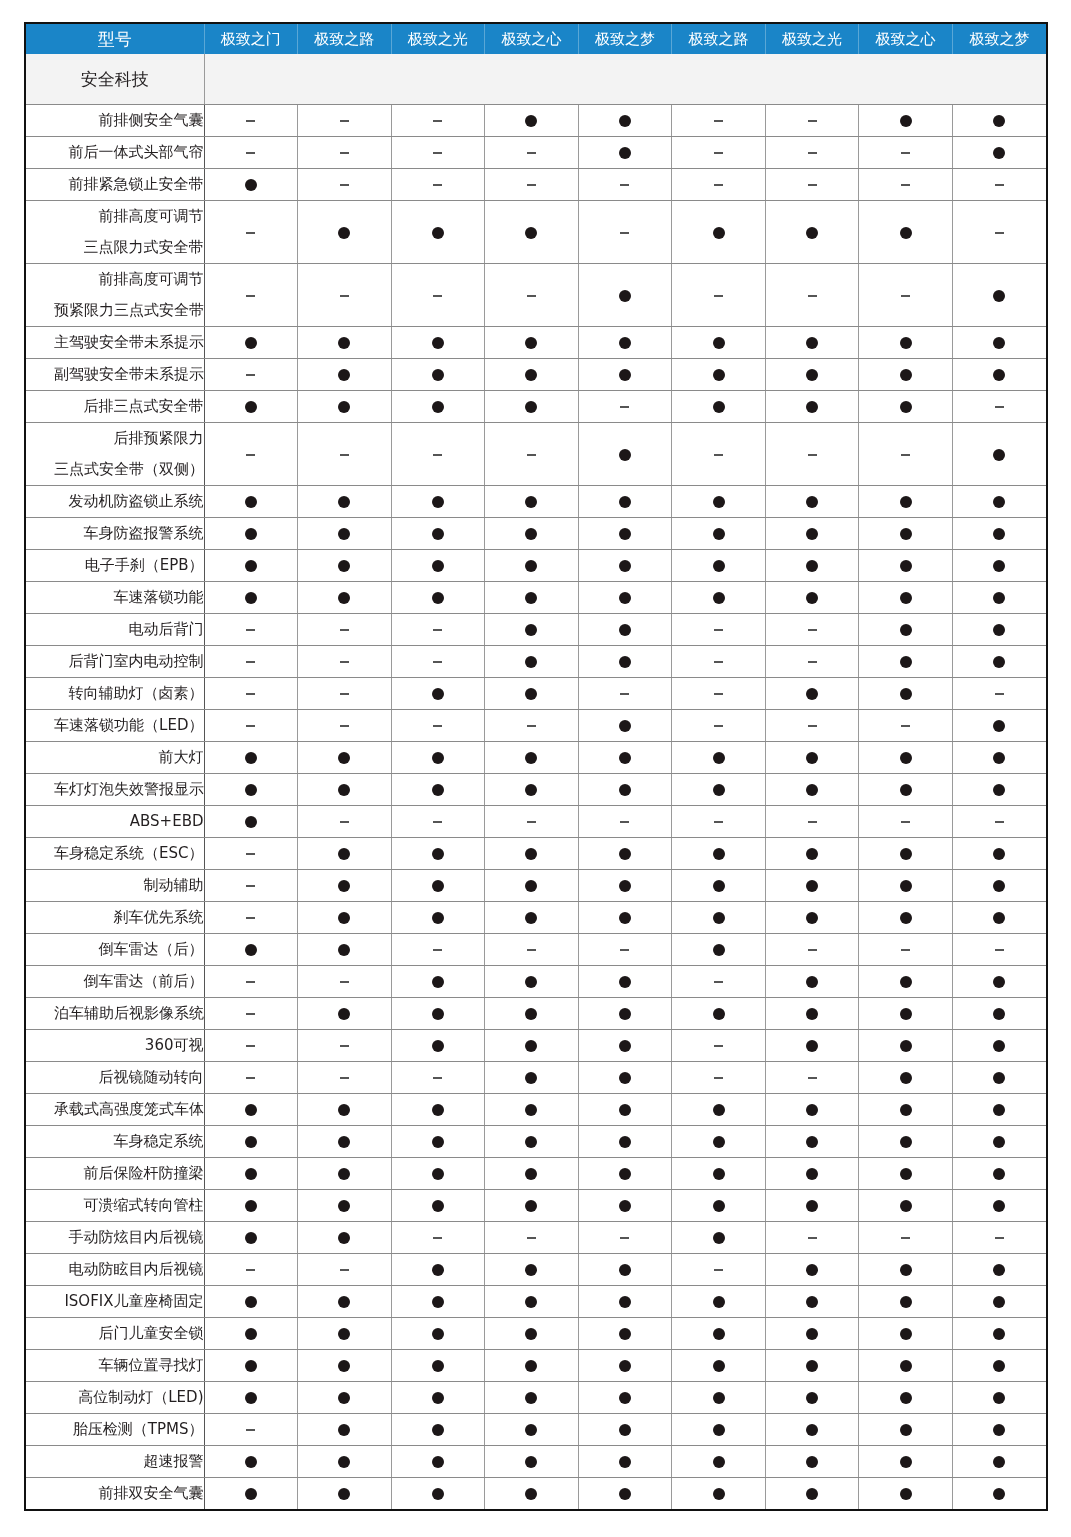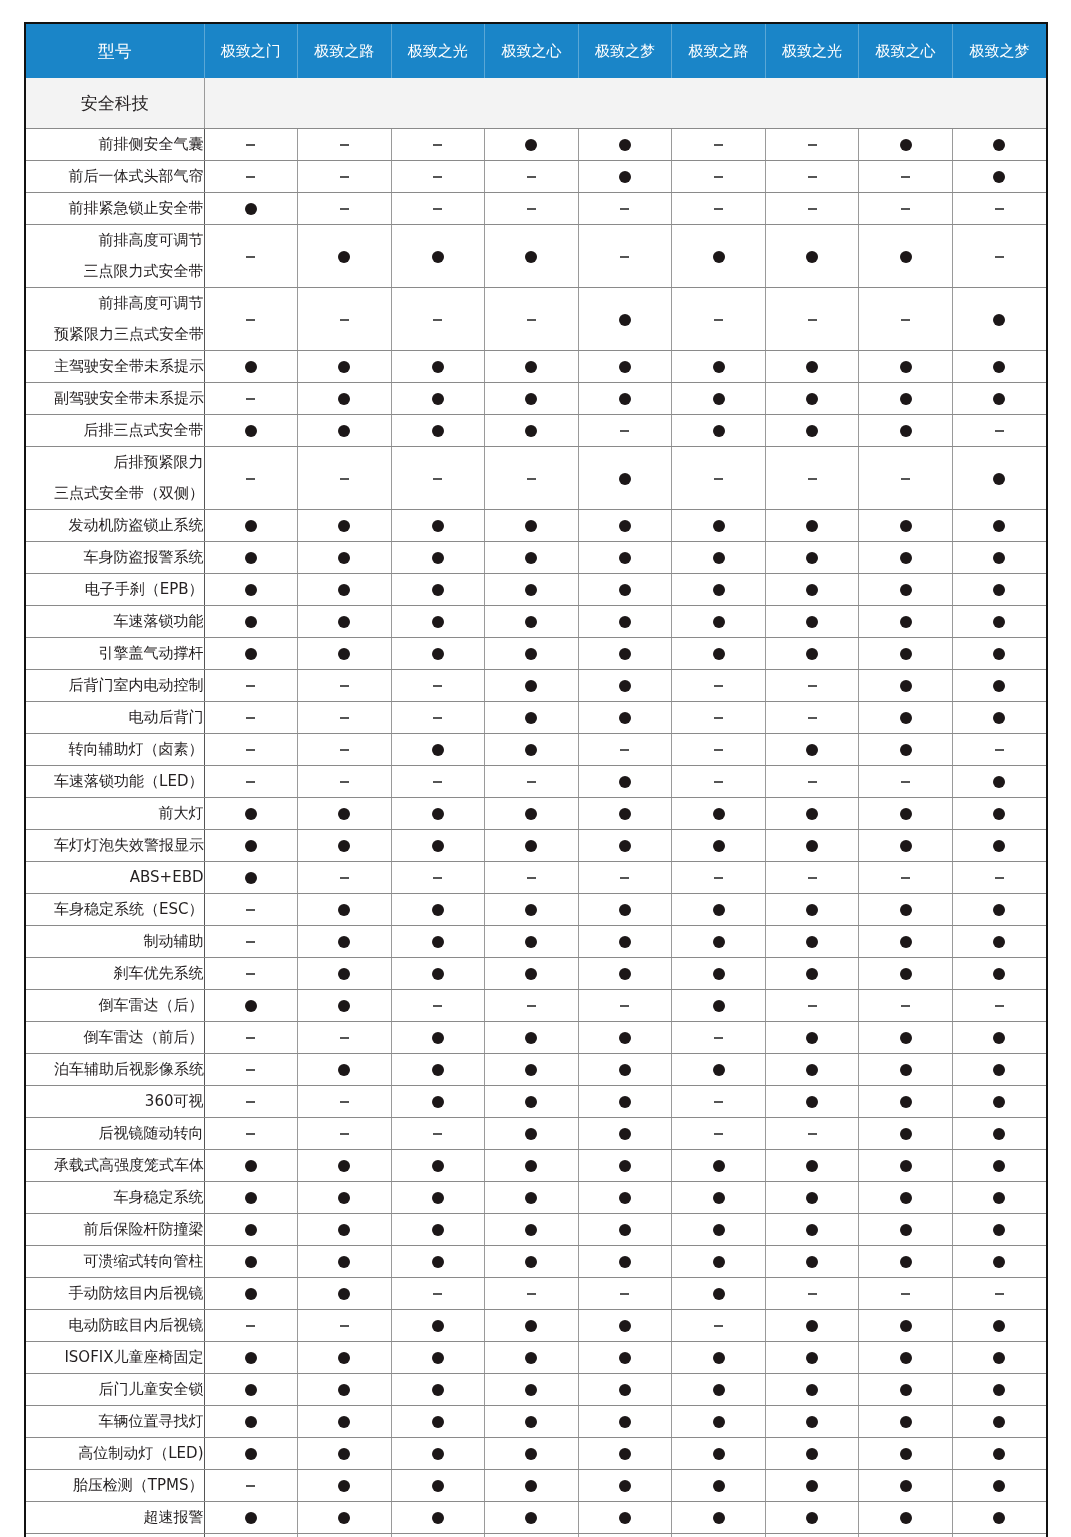--- a/index.html
+++ b/index.html
@@ -1,20 +1,20 @@
 <!DOCTYPE html>
 <html><head>
 <meta charset="utf-8">
 <style>
   html, body { margin: 0; padding: 0; background: #ffffff; }
   body { width: 1071px; height: 1537px; position: relative; font-family: "DejaVu Sans", "Liberation Sans", sans-serif; color: #231f20; }
   .sheet { position: absolute; left: 24px; top: 22px; width: 1024px; border: 2px solid #111; border-top: 2px solid #111; box-sizing: border-box; }
   table { border-collapse: collapse; width: 100%; table-layout: fixed; }
   col.c0 { width: 178px; }
-  th { background: #1a85c8; color: #fff; font-weight: normal; font-size: 15px; height: 30px; padding: 12px; border-right: 1px solid #5aa7d6; text-align: center; }
+  th { background: #1a85c8; color: #fff; font-weight: normal; font-size: 15px; height: 30px; padding: 0; border-right: 1px solid #5aa7d6; text-align: center; }
   th.head-first { font-size: 17px; }
   th:last-child { border-right: none; }
   tr.section td { background: #f3f3f3; height: 34px; font-size: 17px; border-bottom: 1px solid #8a8a8a; }
   tr.section td.sec-label { text-align: center; padding: 8px; }
   td { border-bottom: 1px solid #8a8a8a; border-right: 1px solid #9a9a9a; text-align: center; padding: 0; font-size: 15px; height: 30px; }
   td:last-child { border-right: none; }
   td.feat { text-align: right; padding-left: 28px; font-size: 15px; line-height: 31px; white-space: nowrap; border-right: 1px solid #555; }
   tr.tall td { height: 61px; }
   tr:last-child td { border-bottom: none; }
   .dot { display: inline-block; width: 12px; height: 12px; border-radius: 50%; background: #1c1718; vertical-align: middle; }
@@ -215,45 +215,33 @@
           <td><span class="dot" title="●"></span></td>
           <td><span class="dot" title="●"></span></td>
           <td><span class="dot" title="●"></span></td>
           <td><span class="dot" title="●"></span></td>
           <td><span class="dot" title="●"></span></td>
           <td><span class="dot" title="●"></span></td>
           <td><span class="dot" title="●"></span></td>
           <td><span class="dot" title="●"></span></td>
         </tr>
         <tr>
-          <td class="feat">引擎盖气动撑杆</td>
-          <td><span class="dot" title="●"></span></td>
-          <td><span class="dot" title="●"></span></td>
-          <td><span class="dot" title="●"></span></td>
-          <td><span class="dot" title="●"></span></td>
-          <td><span class="dot" title="●"></span></td>
-          <td><span class="dot" title="●"></span></td>
-          <td><span class="dot" title="●"></span></td>
+          <td class="feat">电动后背门</td>
+          <td><span class="dash" title="–"></span></td>
+          <td><span class="dash" title="–"></span></td>
+          <td><span class="dash" title="–"></span></td>
+          <td><span class="dot" title="●"></span></td>
+          <td><span class="dot" title="●"></span></td>
+          <td><span class="dash" title="–"></span></td>
+          <td><span class="dash" title="–"></span></td>
           <td><span class="dot" title="●"></span></td>
           <td><span class="dot" title="●"></span></td>
         </tr>
         <tr>
           <td class="feat">后背门室内电动控制</td>
-          <td><span class="dash" title="–"></span></td>
-          <td><span class="dash" title="–"></span></td>
-          <td><span class="dash" title="–"></span></td>
-          <td><span class="dot" title="●"></span></td>
-          <td><span class="dot" title="●"></span></td>
-          <td><span class="dash" title="–"></span></td>
-          <td><span class="dash" title="–"></span></td>
-          <td><span class="dot" title="●"></span></td>
-          <td><span class="dot" title="●"></span></td>
-        </tr>
-        <tr>
-          <td class="feat">电动后背门</td>
           <td><span class="dash" title="–"></span></td>
           <td><span class="dash" title="–"></span></td>
           <td><span class="dash" title="–"></span></td>
           <td><span class="dot" title="●"></span></td>
           <td><span class="dot" title="●"></span></td>
           <td><span class="dash" title="–"></span></td>
           <td><span class="dash" title="–"></span></td>
           <td><span class="dot" title="●"></span></td>
           <td><span class="dot" title="●"></span></td>
         </tr>

